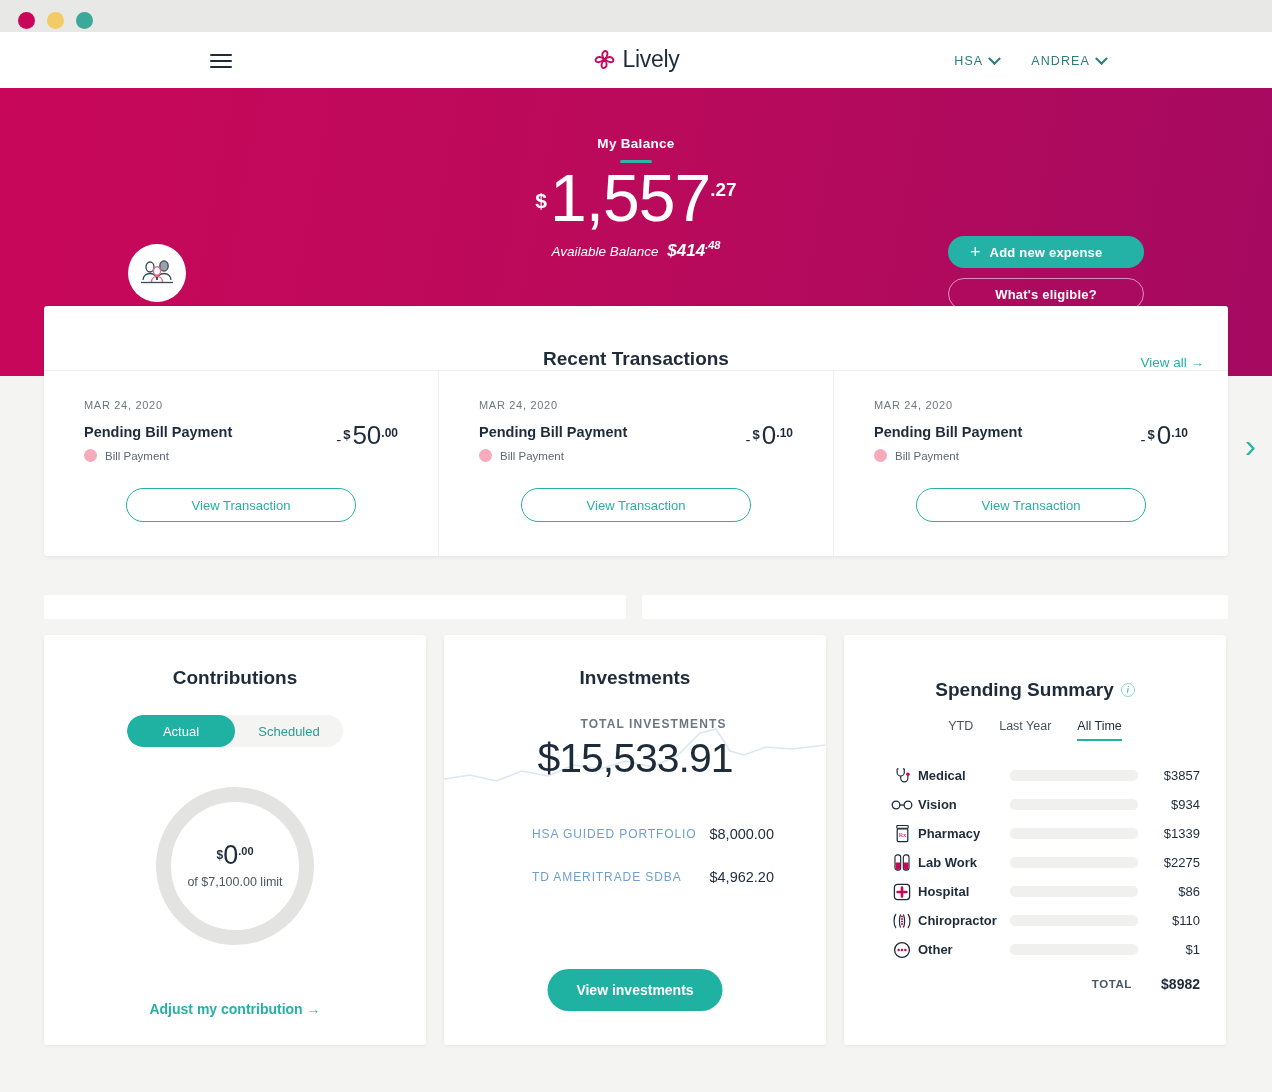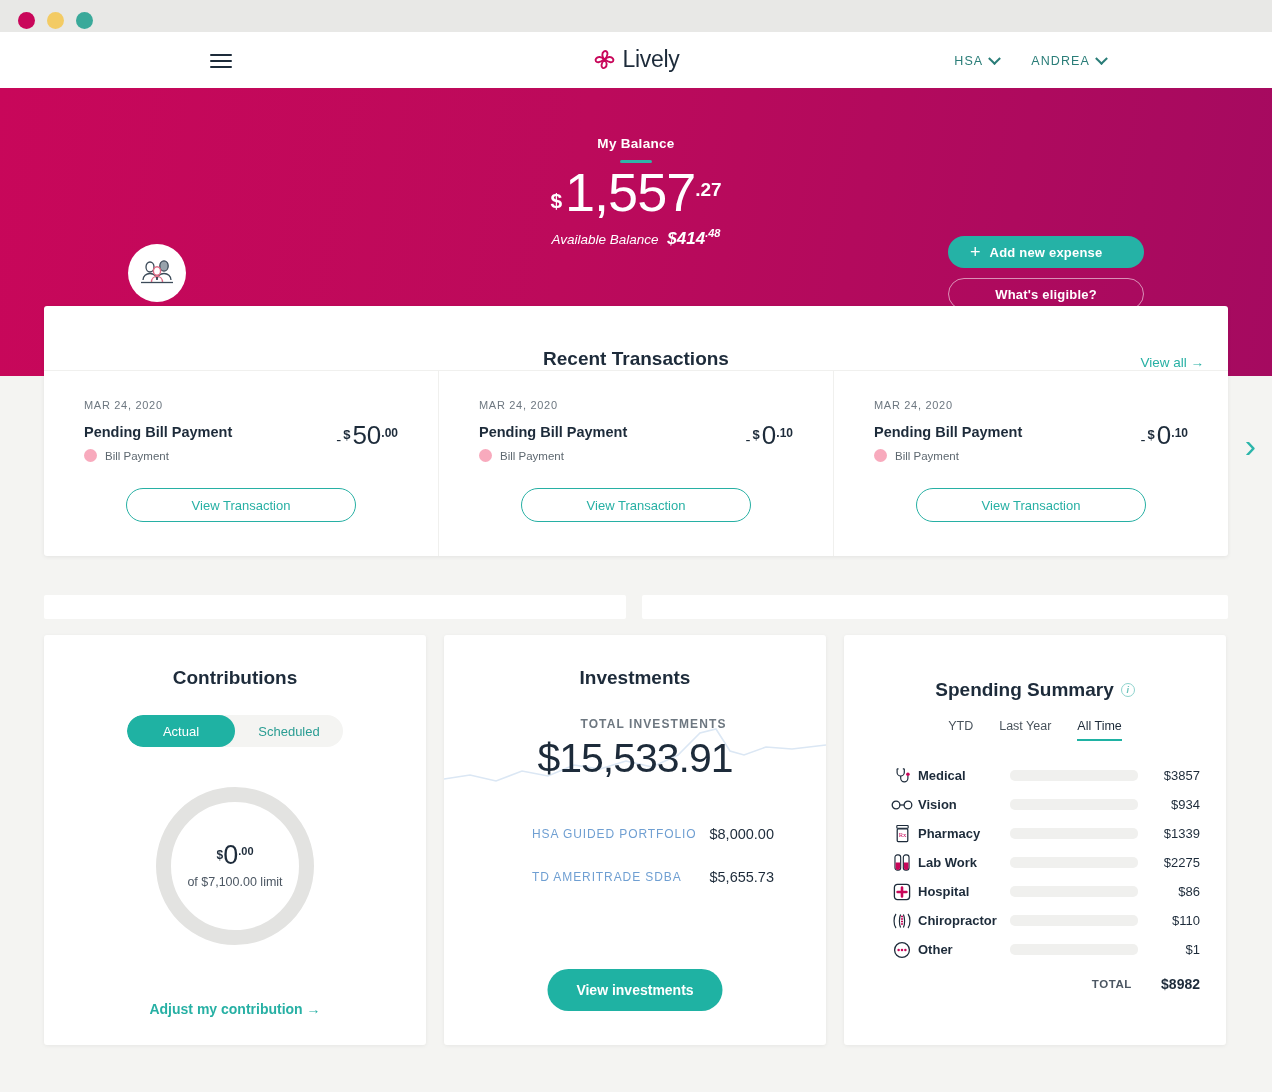--- a/index.html
+++ b/index.html
@@ -36,21 +36,21 @@
   .hero { position: relative; height: 288px; background: linear-gradient(100deg, #c8075a 0%, #bc0a5b 45%, #a50a60 100%); overflow: visible; }
   .hero-family { position: absolute; left: 128px; top: 156px; display: flex; align-items: flex-start; gap: 14px; flex-direction: column; }
   .avatar-circle { width: 58px; height: 58px; border-radius: 50%; background: #fff; display:flex; align-items:center; justify-content:center; }
   .family-name { color: #fff; font-size: 14.5px; font-weight: bold; letter-spacing: .2px; }
 
   .balance-block { position: absolute; left: 50%; transform: translateX(-50%); top: 48px; text-align: center; width: 420px; }
   .bal-label { color: #ffffff; font-size: 13.5px; font-weight: bold; letter-spacing: .3px; }
   .bal-rule { width: 32px; height: 3px; background: #2fb3a8; margin: 9px auto 0; border-radius: 2px; }
   .bal-main { display: flex; align-items: flex-start; justify-content: center; color: #fff; margin-top: 2px; }
   .bal-cur { font-size: 21px; margin-top: 24px; font-weight: bold; }
-  .bal-int { font-size: 54px; line-height: 1; letter-spacing: -1px; font-weight: 300; margin-left: 3px; }
+  .bal-int { font-size: 66px; line-height: 1; letter-spacing: -1px; font-weight: 300; margin-left: 3px; }
   .bal-dec { font-size: 19px; margin-top: 14px; font-weight: bold; }
   .avail-row { margin-top: 8px; color: #fff; font-size: 13.5px; font-style: italic; }
   .avail-row b { font-size: 17px; margin-left: 5px; }
   .avail-row b sup { font-size: 11px; }
   .unreimb { position: absolute; left: 50%; transform: translateX(-50%); top: 270px; background: #8c0b54; color: #fff;
       padding: 9px 22px; border-radius: 3px; font-size: 13px; display: flex; align-items: center; gap: 10px; cursor: pointer; white-space: nowrap; }
   .unreimb .arr { color: #2fd0c0; font-size: 15px; }
 
   .hero-actions { position: absolute; right: 128px; top: 148px; display: flex; flex-direction: column; gap: 10px; }
   .btn-pill { width: 196px; height: 32px; border-radius: 17px; display: flex; align-items: center; justify-content: center;
@@ -329,21 +329,21 @@
         </svg>
         <div class="inv-sub">TOTAL INVESTMENTS</div>
         <div class="inv-total">$15,533.91</div>
         <div class="inv-rows">
           <div class="inv-row">
             <span class="inv-name">HSA GUIDED PORTFOLIO</span>
             <span class="inv-val">$8,000.00</span>
           </div>
           <div class="inv-row">
             <span class="inv-name">TD AMERITRADE SDBA</span>
-            <span class="inv-val">$5,655.73</span>
+            <span class="inv-val">$4,962.20</span>
           </div>
         </div>
         <div class="inv-btn">View investments</div>
       </div>
 
       <div class="card">
         <div class="ss-title">
           <span>Spending Summary</span>
           <span class="info-i">i</span>
         </div>

